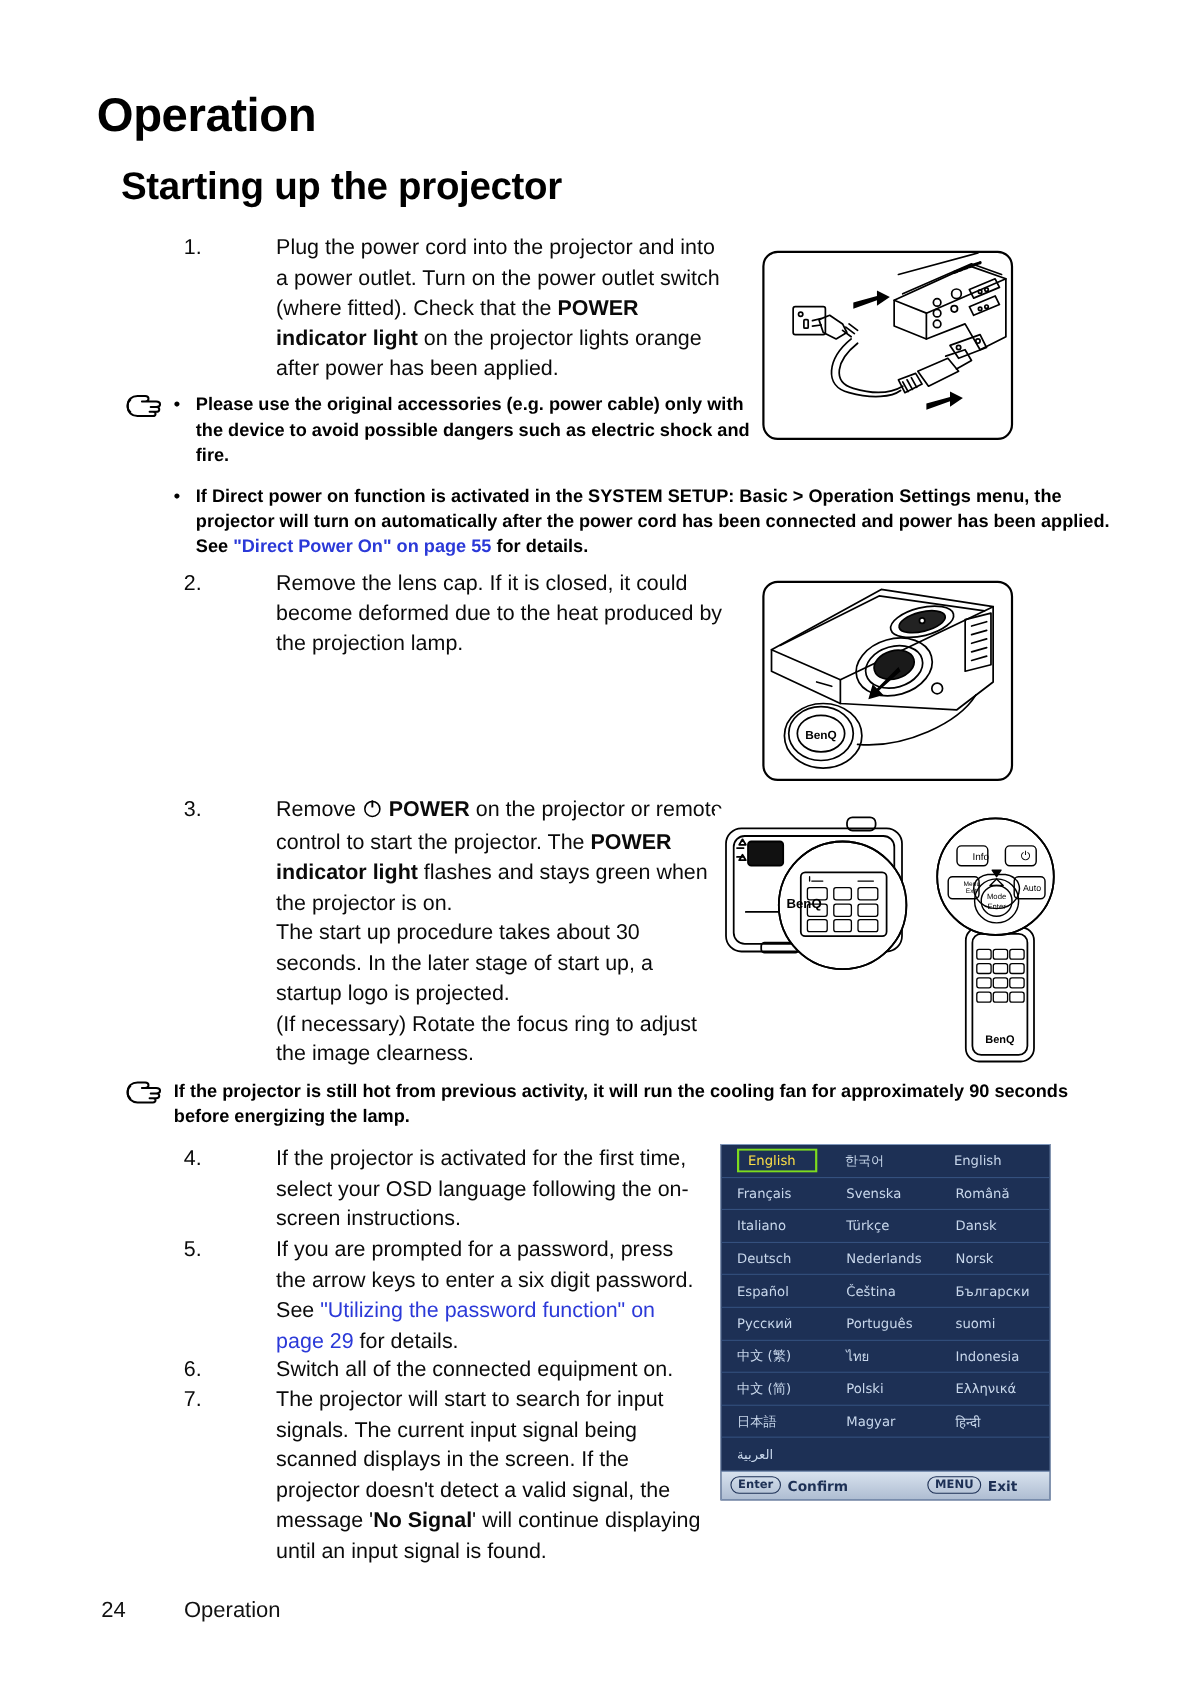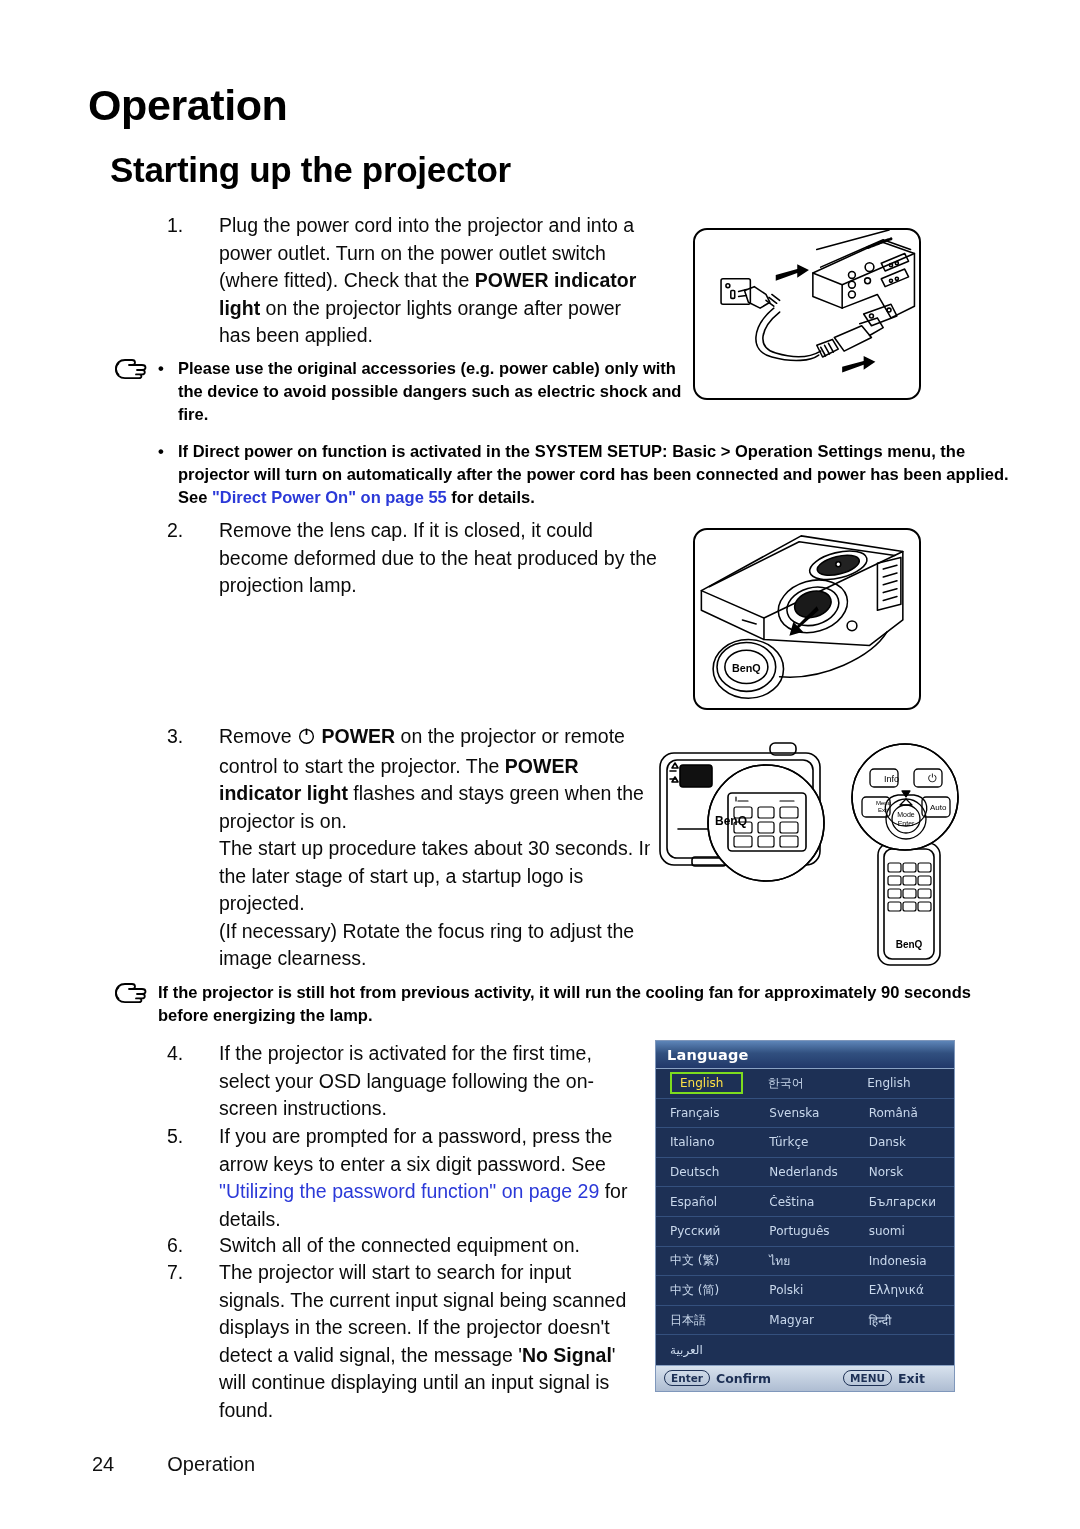--- a/index.html
+++ b/index.html
@@ -44,21 +44,21 @@
     display: flex;
     font-size: 19.5px;
     line-height: 27.5px;
     color: #0a0a0a;
   }
   .step .num {
     width: 52px;
     flex: 0 0 52px;
     text-align: left;
   }
-  .step .body { flex: 1 1 auto; }
+  .step .body { flex: 1 1 auto; margin-left: 32px; }
 
   #step1 { left: 167px; top: 212px; width: 490px; }
   #step2 { left: 167px; top: 517px; width: 490px; }
   #step3 { left: 167px; top: 723px; width: 490px; }
   #step4 { left: 167px; top: 1040px; width: 470px; }
   #step5 { left: 167px; top: 1123px; width: 470px; }
   #step6 { left: 167px; top: 1232px; width: 470px; }
   #step7 { left: 167px; top: 1259px; width: 470px; }
 
   .link { color: #2b39d8; }
@@ -438,21 +438,20 @@
         <text x="226" y="70" font-size="6">Menu</text>
         <text x="228" y="77" font-size="6">Exit</text>
         <text x="280" y="75" font-size="8">Auto</text>
         <text x="256" y="82" font-size="7" text-anchor="middle">Mode</text>
         <text x="256" y="91" font-size="7" text-anchor="middle">Enter</text>
       </g>
     </svg>
   </div>
 
   <div id="osd">
-    <div class="osd-header">Language</div>
     <div class="osd-body">
         <div class="osd-row">
           <div class="osd-cell sel"><span>English</span></div>
           <div class="osd-cell">한국어</div>
           <div class="osd-cell">English</div>
         </div>
         <div class="osd-row">
           <div class="osd-cell">Français</div>
           <div class="osd-cell">Svenska</div>
           <div class="osd-cell">Română</div>

